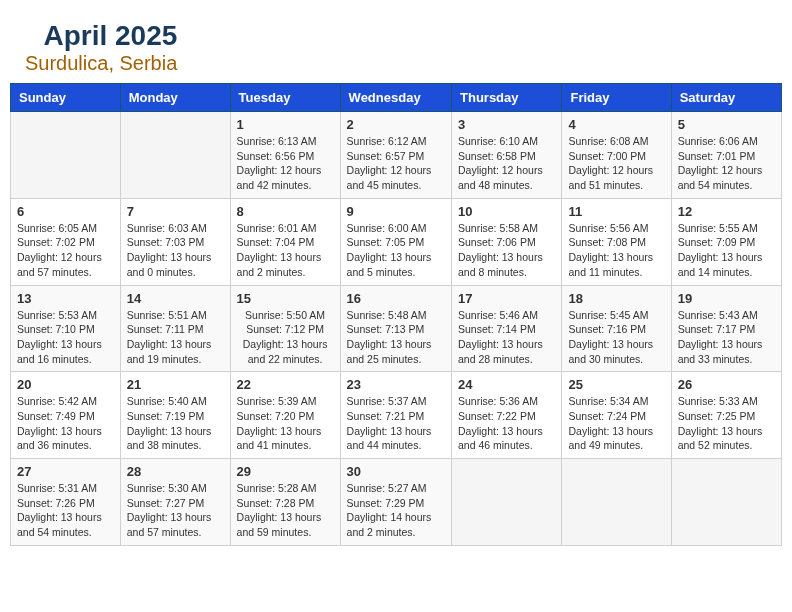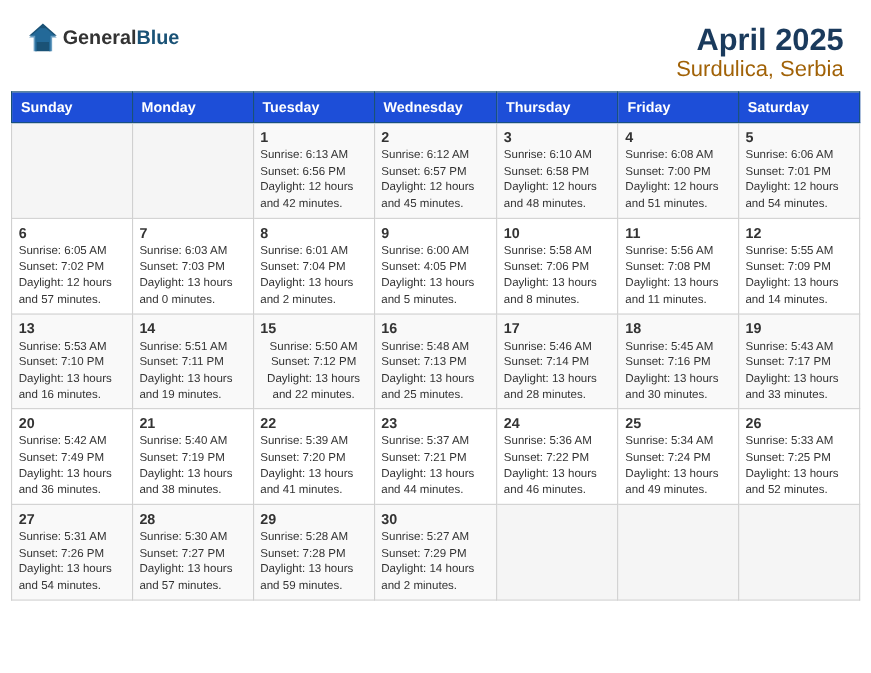--- a/index.html
+++ b/index.html
@@ -81,30 +81,20 @@
       color: #333;
     }
     .empty-cell {
       background: #f5f5f5 !important;
     }
   </style>
 </head>
 <body>
 
 <div class="header">
-  <div class="logo">
-    <svg class="logo-icon" viewBox="0 0 40 40">
-      <polygon points="20,2 38,18 30,18 30,38 10,38 10,18 2,18" fill="#1a5276"></polygon>
-      <polygon points="20,2 38,18 30,18 30,22 36,22 36,26 28,26 28,38 12,38 12,26 4,26 4,22 10,22 10,18 2,18" fill="none"></polygon>
-      <polygon points="24,8 38,20 32,20 32,38 28,38 28,26 12,26 12,38 8,38 8,20 2,20 16,8" fill="#2874a6" opacity="0.7"></polygon>
-    </svg>
-    <div>
-      <span style="font-size:18px;font-weight:bold;color:#333;">General</span><span style="font-size:18px;font-weight:bold;color:#1a5276;">Blue</span>
-    </div>
-  </div>
   <div class="title-area">
     <div class="month-title">April 2025</div>
     <div class="location-title">Surdulica, Serbia</div>
   </div>
 </div>
 
 <table class="calendar">
   <thead>
     <tr>
     <th>Sunday</th>
@@ -166,21 +156,21 @@
         </td>
         <td>
           <span class="day-num">8</span>
           <div class="day-info" style="white-space: pre-line;">Sunrise: 6:01 AM
 Sunset: 7:04 PM
 Daylight: 13 hours and 2 minutes.</div>
         </td>
         <td>
           <span class="day-num">9</span>
           <div class="day-info" style="white-space: pre-line;">Sunrise: 6:00 AM
-Sunset: 4:05 PM
+Sunset: 7:05 PM
 Daylight: 13 hours and 5 minutes.</div>
         </td>
         <td>
           <span class="day-num">10</span>
           <div class="day-info" style="white-space: pre-line;">Sunrise: 5:58 AM
 Sunset: 7:06 PM
 Daylight: 13 hours and 8 minutes.</div>
         </td>
         <td>
           <span class="day-num">11</span>

